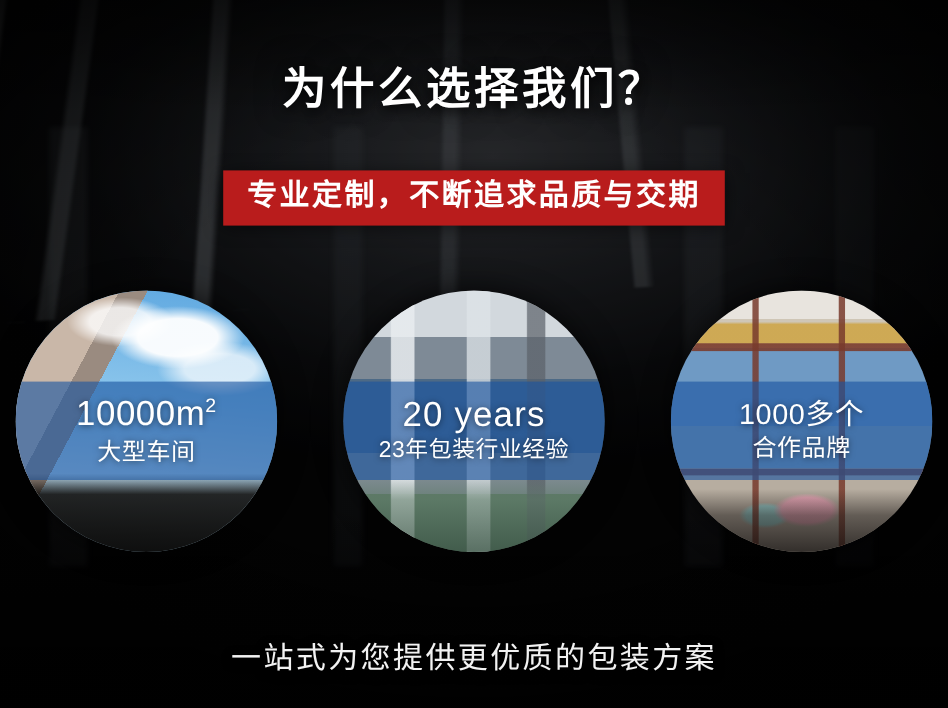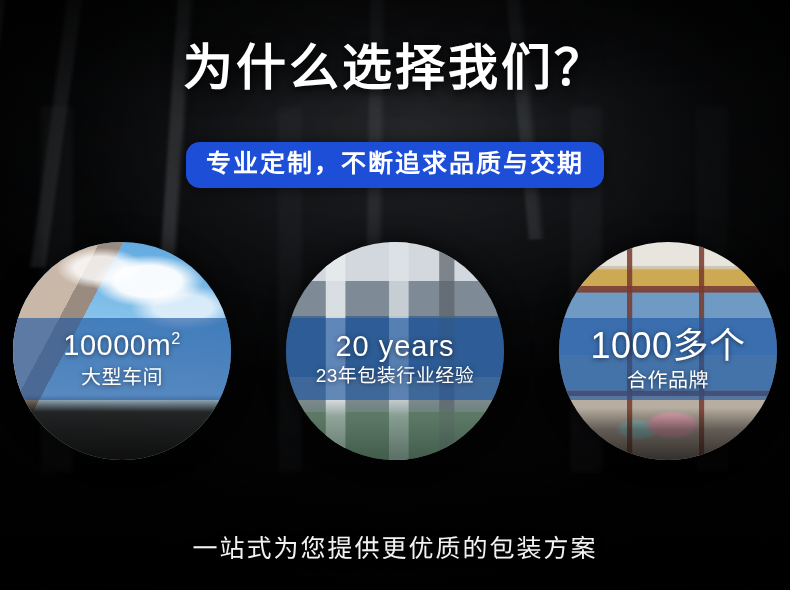--- a/index.html
+++ b/index.html
@@ -67,53 +67,52 @@
   .bg-scrim {
     position: absolute;
     inset: 0;
     background: rgba(0,0,0,.36);
   }
 
   
   .headline {
     position: absolute;
     left: 0;
-    top: 40px;
+    top: 54px;
     width: 100%;
     text-align: center;
     color: #ffffff;
-    font-size: 50px;
+    font-size: 37px;
     font-weight: 700;
     letter-spacing: 3px;
     line-height: 1.12;
     text-shadow: 0 2px 10px rgba(0,0,0,.85), 0 0 26px rgba(0,0,0,.6);
     white-space: nowrap;
   }
 
   
   .subbar-wrap {
     position: absolute;
     left: 0;
     top: 142px;
     width: 100%;
     display: flex;
     justify-content: center;
   }
   .subbar {
     display: inline-block;
     padding: 8px 20px 10px 20px;
-    background: #1d4ed8;
+    background: #b91c1c;
     color: #ffffff;
     font-size: 25px;
     font-weight: 700;
     letter-spacing: 2px;
     line-height: 1.1;
     white-space: nowrap;
     box-shadow: 0 2px 14px rgba(0,0,0,.55);
-    border-radius: 14px;
   }
 
   
   .circles {
     position: absolute;
     left: 0;
     top: 242px;
     width: 100%;
     height: 222px;
     display: flex;
@@ -212,21 +211,21 @@
   .circle .label-sub {
     margin-top: 5px;
     font-size: 20px;
     font-weight: 400;
     line-height: 1.1;
     letter-spacing: .5px;
     white-space: nowrap;
   }
   .circle.c2 .label-main { letter-spacing: 1px; }
   .circle.c2 .label-sub  { font-size: 19px; }
-  .circle.c3 .label-main { font-size: 36px; }
+  .circle.c3 .label-main { font-size: 24px; }
 
   
   .tagline {
     position: absolute;
     left: 0;
     top: 512px;
     width: 100%;
     text-align: center;
     color: #f2f2f2;
     font-size: 25px;

